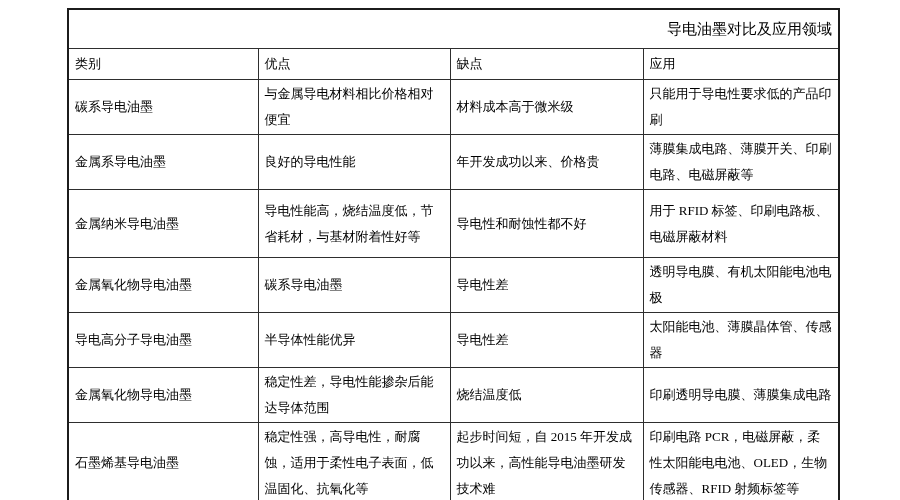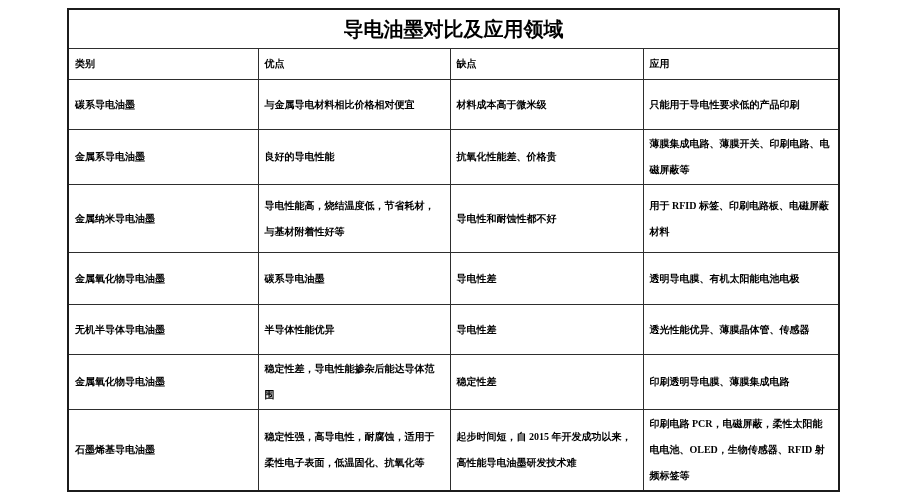--- a/index.html
+++ b/index.html
@@ -27,31 +27,31 @@
     table-layout: fixed;
     border: 2px solid #1c1c1c;
     background: #ffffff;
   }
   table.ink-table th,
   table.ink-table td {
     border: 1px solid #2e2e2e;
     vertical-align: middle;
     text-align: left;
     padding: 1px 6px;
-    font-size: 10px;
+    font-size: 13px;
     line-height: 26px;
-    font-weight: bold;
+    font-weight: normal;
     word-break: break-word;
     overflow: hidden;
   }
   tr.title-row th {
     height: 36px;
-    text-align: center;
-    font-size: 20px;
-    font-weight: bold;
+    text-align: right;
+    font-size: 15px;
+    font-weight: normal;
     line-height: 20px;
   }
   tr.header-row th {
     height: 28px;
     line-height: 18px;
   }
   .row-0 { height: 50px; }
   .row-1 { height: 52px; }
   .row-2 { height: 68px; }
   .row-3 { height: 52px; }
@@ -84,45 +84,45 @@
     <tbody>
         <tr class="body-row row-0">
           <td>碳系导电油墨</td>
           <td>与金属导电材料相比价格相对便宜</td>
           <td>材料成本高于微米级</td>
           <td>只能用于导电性要求低的产品印刷</td>
         </tr>
         <tr class="body-row row-1">
           <td>金属系导电油墨</td>
           <td>良好的导电性能</td>
-          <td>抗氧化性能差、价格贵</td>
+          <td>年开发成功以来、价格贵</td>
           <td>薄膜集成电路、薄膜开关、印刷电路、电磁屏蔽等</td>
         </tr>
         <tr class="body-row row-2">
           <td>金属纳米导电油墨</td>
           <td>导电性能高，烧结温度低，节省耗材，与基材附着性好等</td>
           <td>导电性和耐蚀性都不好</td>
           <td>用于 RFID 标签、印刷电路板、电磁屏蔽材料</td>
         </tr>
         <tr class="body-row row-3">
           <td>金属氧化物导电油墨</td>
           <td>碳系导电油墨</td>
           <td>导电性差</td>
           <td>透明导电膜、有机太阳能电池电极</td>
         </tr>
         <tr class="body-row row-4">
-          <td>无机半导体导电油墨</td>
+          <td>导电高分子导电油墨</td>
           <td>半导体性能优异</td>
           <td>导电性差</td>
-          <td>透光性能优异、薄膜晶体管、传感器</td>
+          <td>太阳能电池、薄膜晶体管、传感器</td>
         </tr>
         <tr class="body-row row-5">
           <td>金属氧化物导电油墨</td>
           <td>稳定性差，导电性能掺杂后能达导体范围</td>
-          <td>稳定性差</td>
+          <td>烧结温度低</td>
           <td>印刷透明导电膜、薄膜集成电路</td>
         </tr>
         <tr class="body-row row-6">
           <td>石墨烯基导电油墨</td>
           <td>稳定性强，高导电性，耐腐蚀，适用于柔性电子表面，低温固化、抗氧化等</td>
           <td>起步时间短，自 2015 年开发成功以来，高性能导电油墨研发技术难</td>
           <td>印刷电路 PCR，电磁屏蔽，柔性太阳能电电池、OLED，生物传感器、RFID 射频标签等</td>
         </tr>
       </tbody>
   </table>

